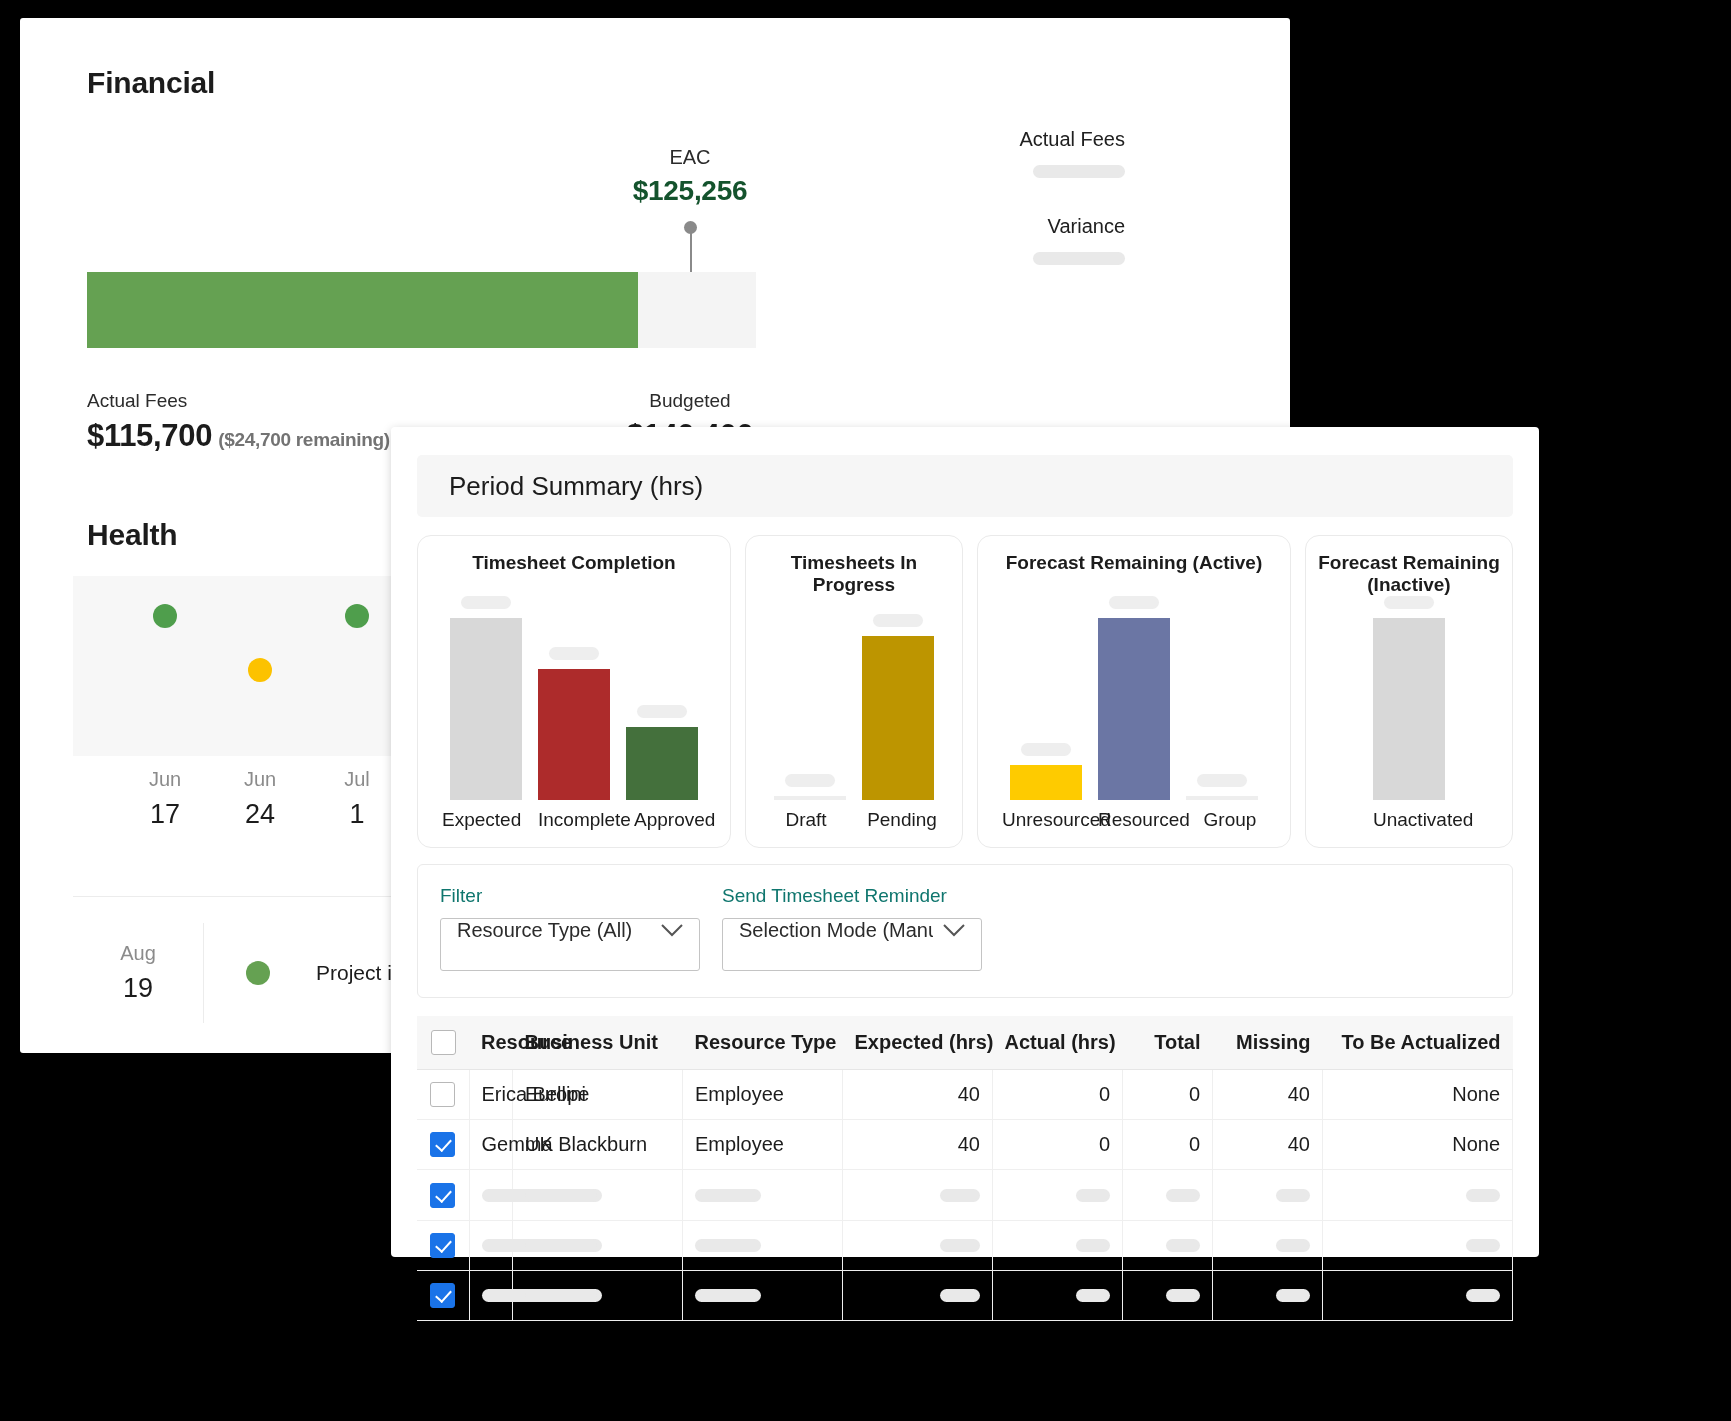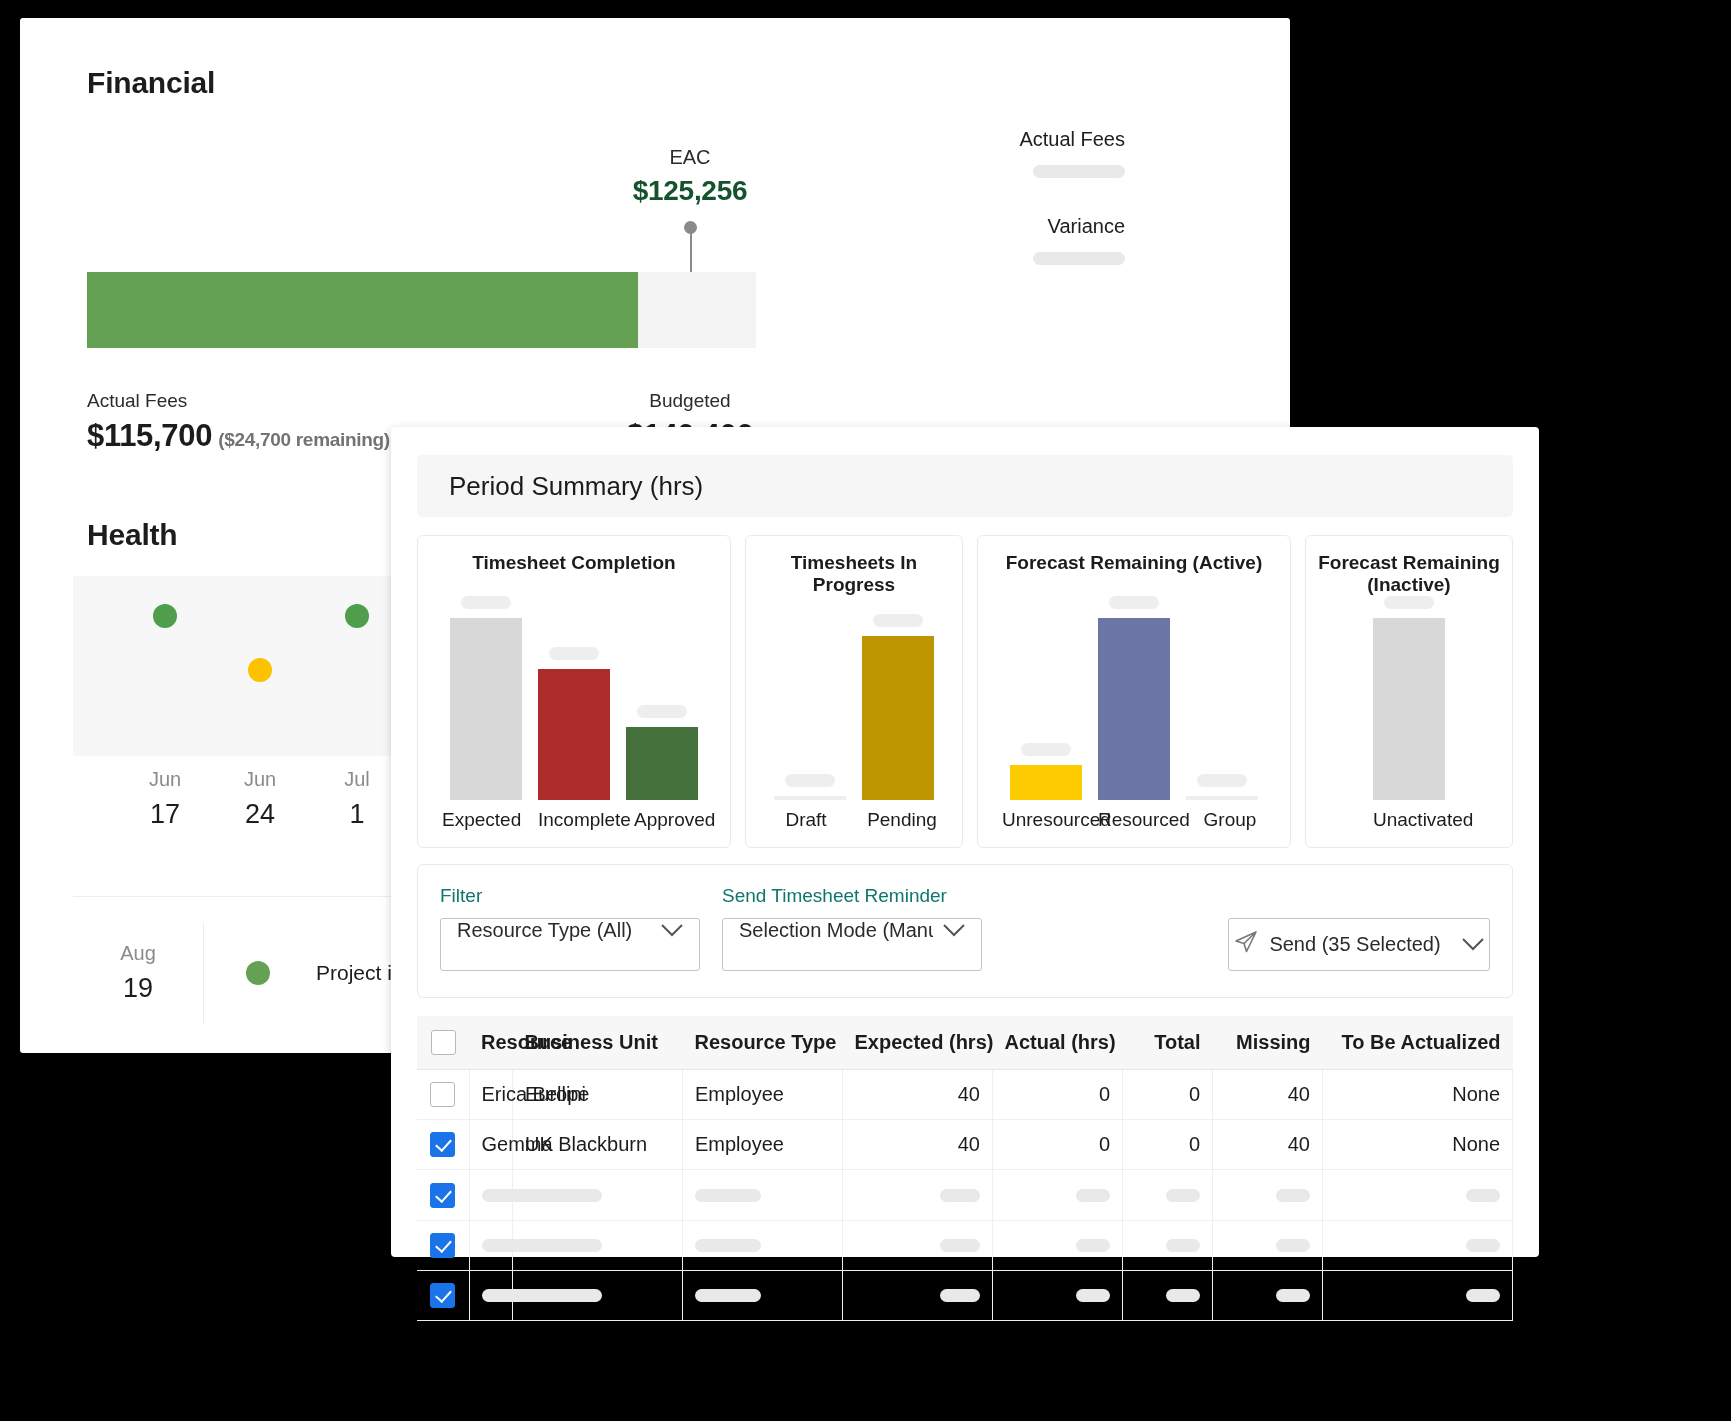--- a/index.html
+++ b/index.html
@@ -91,21 +91,21 @@
     box-shadow: 0 2px 10px rgba(0,0,0,0.18);
     padding: 28px 26px;
   }
   .ps-header {
     background: #f6f6f6; border-radius: 5px;
     height: 62px; display: flex; align-items: center; padding-left: 32px;
     font-size: 26px; color: #1c1c1c; font-weight: 400;
   }
   .charts-row { display: flex; gap: 14px; margin-top: 18px; }
   .chart-card {
-    background: #ffffff; border: 1px solid #eaeaea; border-radius: 6px;
+    background: #ffffff; border: 1px solid #eaeaea; border-radius: 14px;
     padding: 16px 10px 0 10px;
     display: flex; flex-direction: column;
   }
   .chart-title { text-align: center; font-size: 19px; font-weight: 700; color: #1c1c1c; }
   .plot { flex: 1; display: flex; align-items: flex-end; justify-content: center; gap: 16px; padding: 0 14px; height: 225px; }
   .bcol { display: flex; flex-direction: column; align-items: center; justify-content: flex-end; height: 100%; }
   .bskel { width: 50px; height: 13px; border-radius: 7px; background: #eeeeee; margin-bottom: 9px; }
   .bbar { width: 72px; }
   .labels { display: flex; justify-content: center; gap: 24px; padding: 9px 14px 16px 14px; }
   .blabel { width: 72px; text-align: center; font-size: 19px; color: #1c1c1c; white-space: nowrap; }
@@ -323,33 +323,20 @@
         <div class="select">
           <span class="sel-text">Selection Mode (Manual</span>
           <span class="chev">
             <svg width="22" height="13" viewBox="0 0 22 13">
                 <path d="M1 1 L11 11 L21 1" stroke="#555" stroke-width="2" fill="none"></path>
               </svg>
           </span>
         </div>
       </div>
 
-      <div class="send-btn">
-        <span>
-          <svg width="24" height="24" viewBox="0 0 24 24">
-              <path d="M22 2 L2 11 L10 13.5 L12.5 21.5 Z M22 2 L10 13.5" stroke="#777" stroke-width="1.6" fill="none" stroke-linejoin="round"></path>
-            </svg>
-        </span>
-        <span>Send (35 Selected)</span>
-        <span class="chev">
-          <svg width="22" height="13" viewBox="0 0 22 13">
-              <path d="M1 1 L11 11 L21 1" stroke="#555" stroke-width="2" fill="none"></path>
-            </svg>
-        </span>
-      </div>
     </div>
 
     <table class="tbl">
       <thead>
         <tr id="table-header-row">
             <th class="chk"><span class="cbox"></span></th>
             <th style="width: auto;">Resource</th>
             <th style="width: 170px;">Business Unit</th>
             <th style="width: 160px;">Resource Type</th>
             <th class="num" style="width: 150px;">Expected (hrs)</th>

